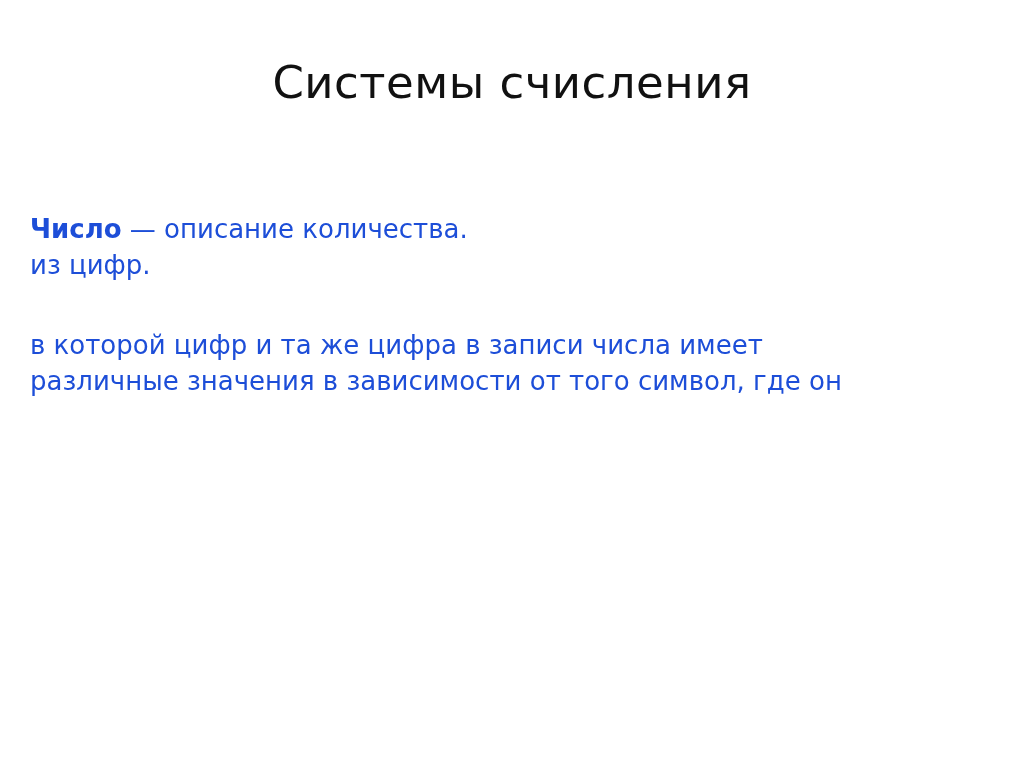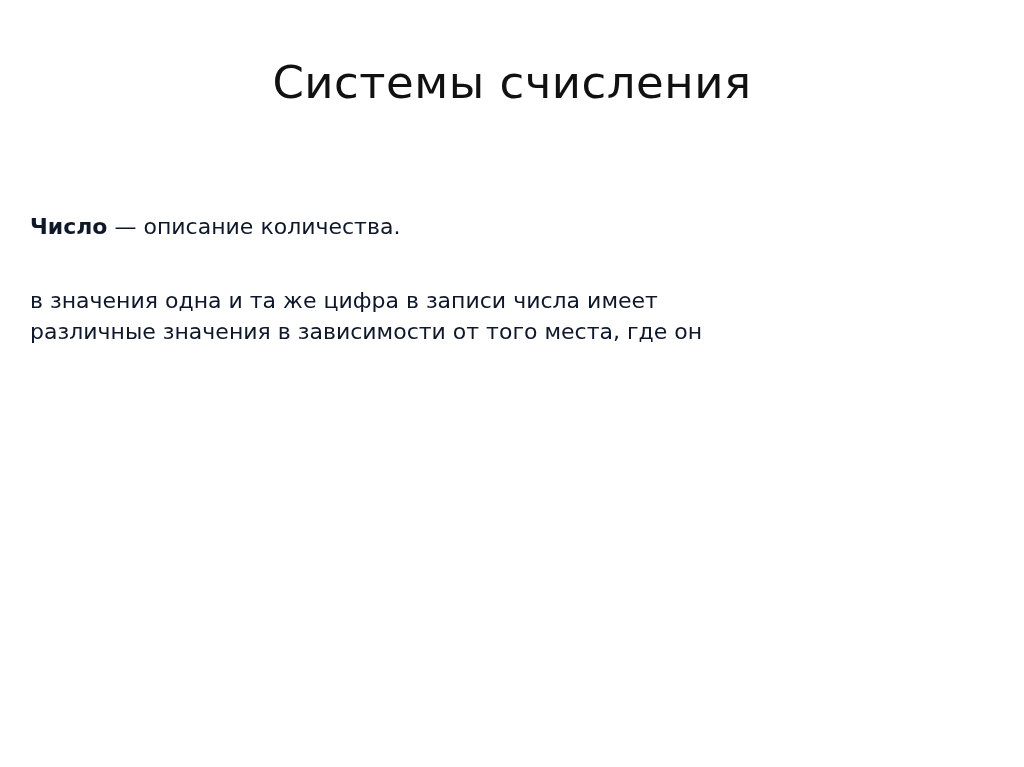--- a/index.html
+++ b/index.html
@@ -34,23 +34,23 @@
     color: #111111;
     line-height: 1.1;
   }
   .body-block {
     position: absolute;
     left: 30px;
     top: 212px;
     width: 960px;
   }
   .para {
-    font-size: 22px;
+    font-size: 26px;
     line-height: 1.38;
-    color: #0f172a;
+    color: #1d4ed8;
     margin: 0 0 0 0;
   }
   .para .lead-bold {
     font-weight: 700;
   }
   .para .lead-italic {
     font-style: italic;
     font-weight: 700;
   }
   .gap {
@@ -64,23 +64,24 @@
 <body>
 
 <div class="slide">
 
   <div class="slide-title">Системы счисления</div>
 
   <div class="body-block">
 
     <div class="para">
       <div class="line"><span class="lead-bold">Число</span><span> — описание количества.</span></div>
+      <div class="line">из цифр.</div>
     </div>
 
     <div class="gap"></div>
 
     <div class="para">
-      <div class="line">в значения одна и та же цифра в записи числа имеет</div>
-      <div class="line">различные значения в зависимости от того места, где он</div>
+      <div class="line">в которой цифр и та же цифра в записи числа имеет</div>
+      <div class="line">различные значения в зависимости от того символ, где он</div>
     </div>
 
   </div>
 </div>
 
 </body></html>

